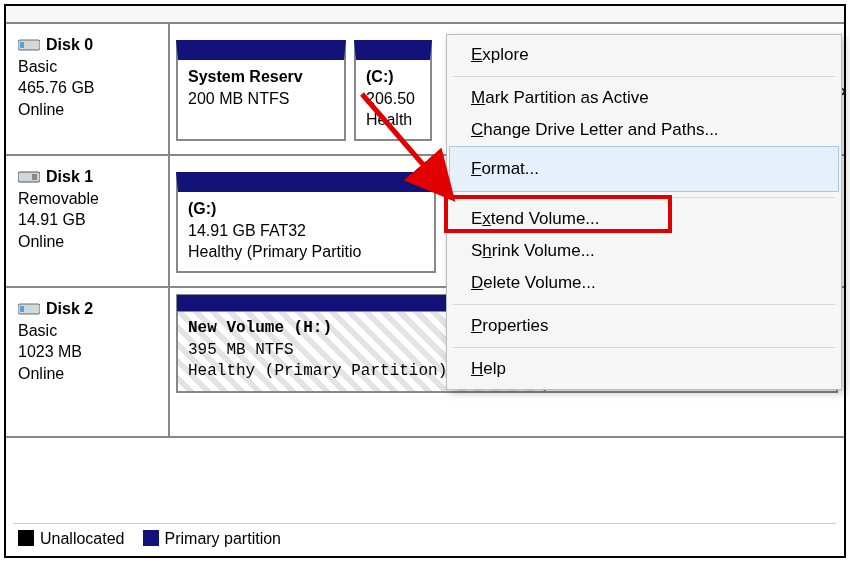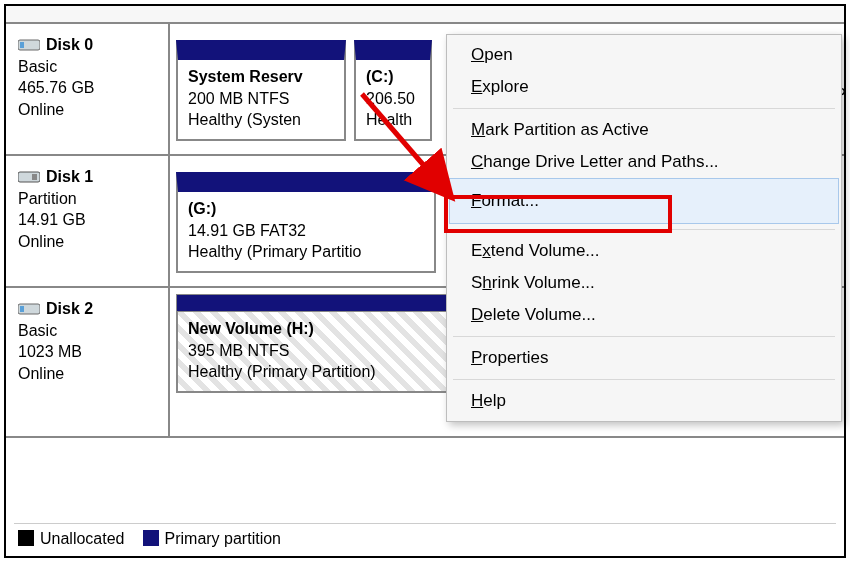--- a/index.html
+++ b/index.html
@@ -65,20 +65,21 @@
     font-size: 16px;
     line-height: 1.35;
     background:#fff;
     margin-top:10px;
   }
   .partition.sel {
     border-top-color: #12127a;
     background: repeating-linear-gradient(
       45deg, #fff, #fff 6px, #e3e3e3 6px, #e3e3e3 12px
     );
+    font-family: Liberation Mono, monospace;
   }
   .partition .pname { font-weight: bold; }
   .un-part {
     border:2px solid #888;
     border-top:20px solid #000;
     padding:6px 10px 8px 10px;
     font-size:16px;
     line-height:1.35;
     background:#fff;
   }
@@ -155,21 +156,20 @@
       </div>
       <span>Basic</span>
       <span>465.76 GB</span>
       <span>Online</span>
     </div>
     <div class="partitions">
       <div class="part-row" style="margin-top:6px;">
         <div class="partition" style="width:170px;">
           <div class="pname">System Reserv</div>
           <div>200 MB NTFS</div>
-          <div>Healthy (Systen</div>
         </div>
         <div class="partition" style="width:78px;">
           <div class="pname">(C:)</div>
           <div>206.50</div>
           <div>Health</div>
         </div>
       </div>
       <div style="position:absolute; right:-2px; top:38px; font-size:16px; line-height:1.35; text-align:left;">
         <div>B</div>
         <div>(P</div>
@@ -181,21 +181,21 @@
     <div class="disk-info">
       <div class="disk-title">
         <span class="icon">
           <svg width="22" height="14">
               <rect x="0" y="2" width="22" height="10" rx="2" fill="#cfd8dc" stroke="#555"></rect>
               <rect x="14" y="4" width="5" height="6" fill="#888"></rect>
             </svg>
         </span>
         <span>Disk 1</span>
       </div>
-      <span>Partition</span>
+      <span>Removable</span>
       <span>14.91 GB</span>
       <span>Online</span>
     </div>
     <div class="partitions">
       <div class="part-row" style="margin-top:6px;">
         <div class="partition" style="width:260px;">
           <div class="pname">(G:)</div>
           <div>14.91 GB FAT32</div>
           <div>Healthy (Primary Partitio</div>
         </div>
@@ -236,21 +236,20 @@
       </div>
     </div>
   </div>
 
   <div class="legend">
     <span><span class="swatch black"></span><span>Unallocated</span></span>
     <span><span class="swatch navy"></span><span>Primary partition</span></span>
   </div>
 
   <div class="ctx">
-    <div class="item"><u>O</u>pen</div>
     <div class="item"><u>E</u>xplore</div>
     <div class="sep"></div>
     <div class="item"><u>M</u>ark Partition as Active</div>
     <div class="item"><u>C</u>hange Drive Letter and Paths...</div>
     <div class="item highlight"><u>F</u>ormat...</div>
     <div class="sep"></div>
     <div class="item">E<u>x</u>tend Volume...</div>
     <div class="item">S<u>h</u>rink Volume...</div>
     <div class="item"><u>D</u>elete Volume...</div>
     <div class="sep"></div>

